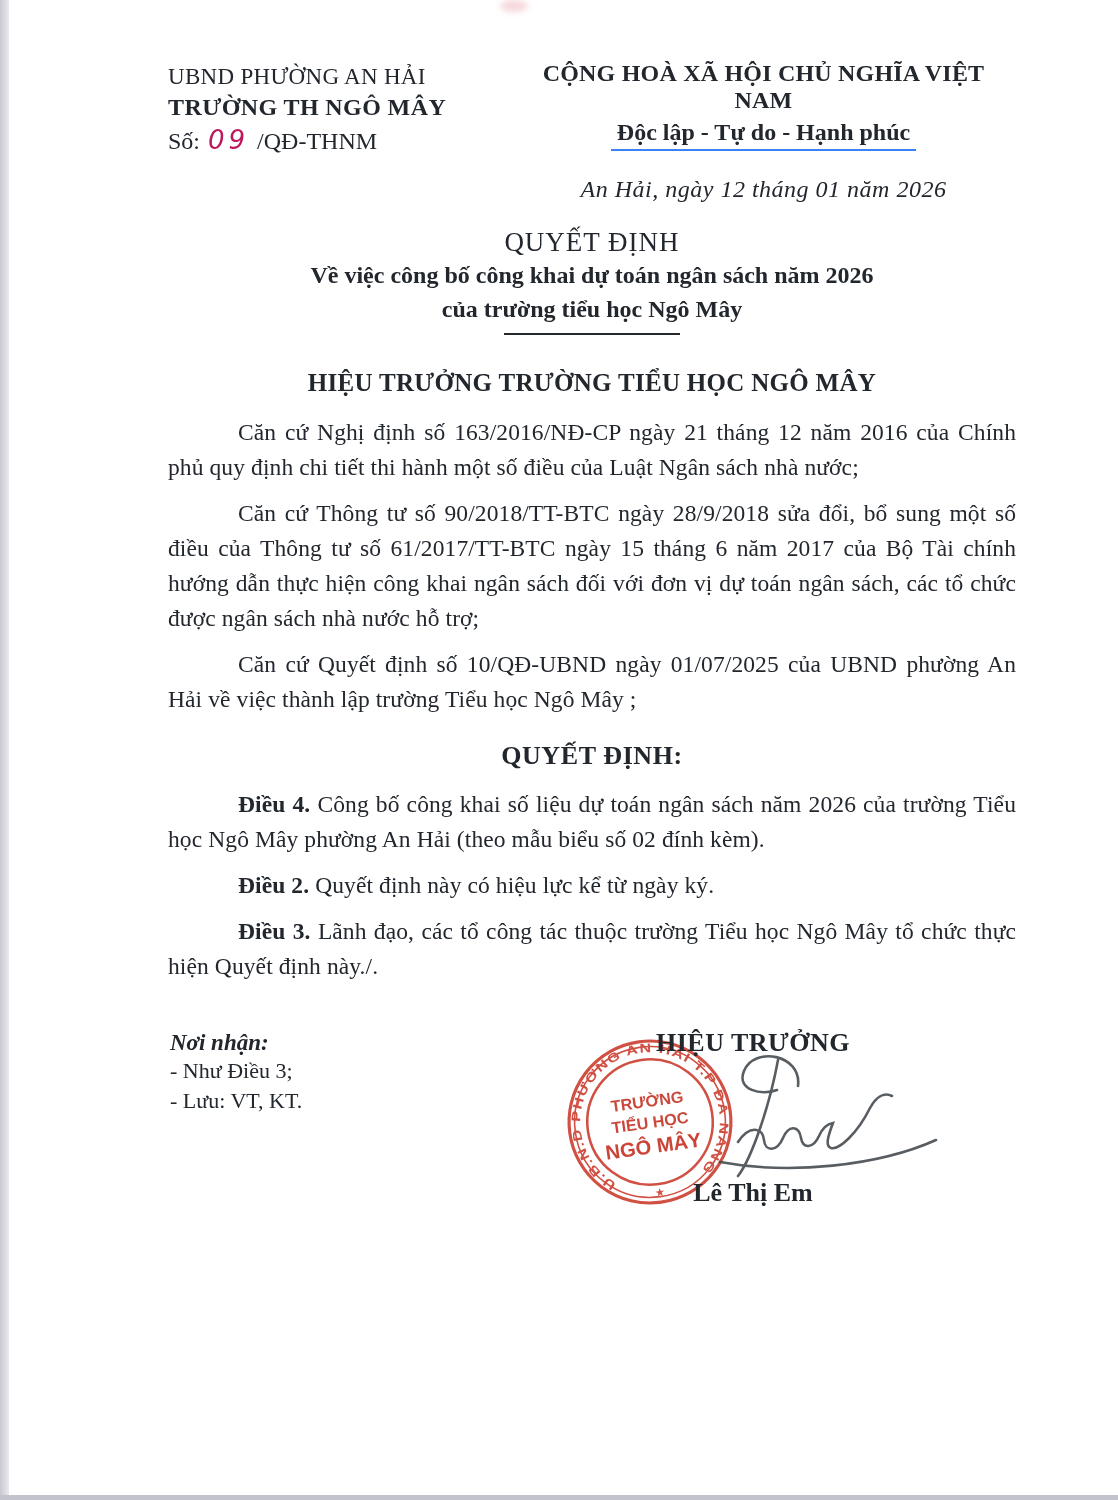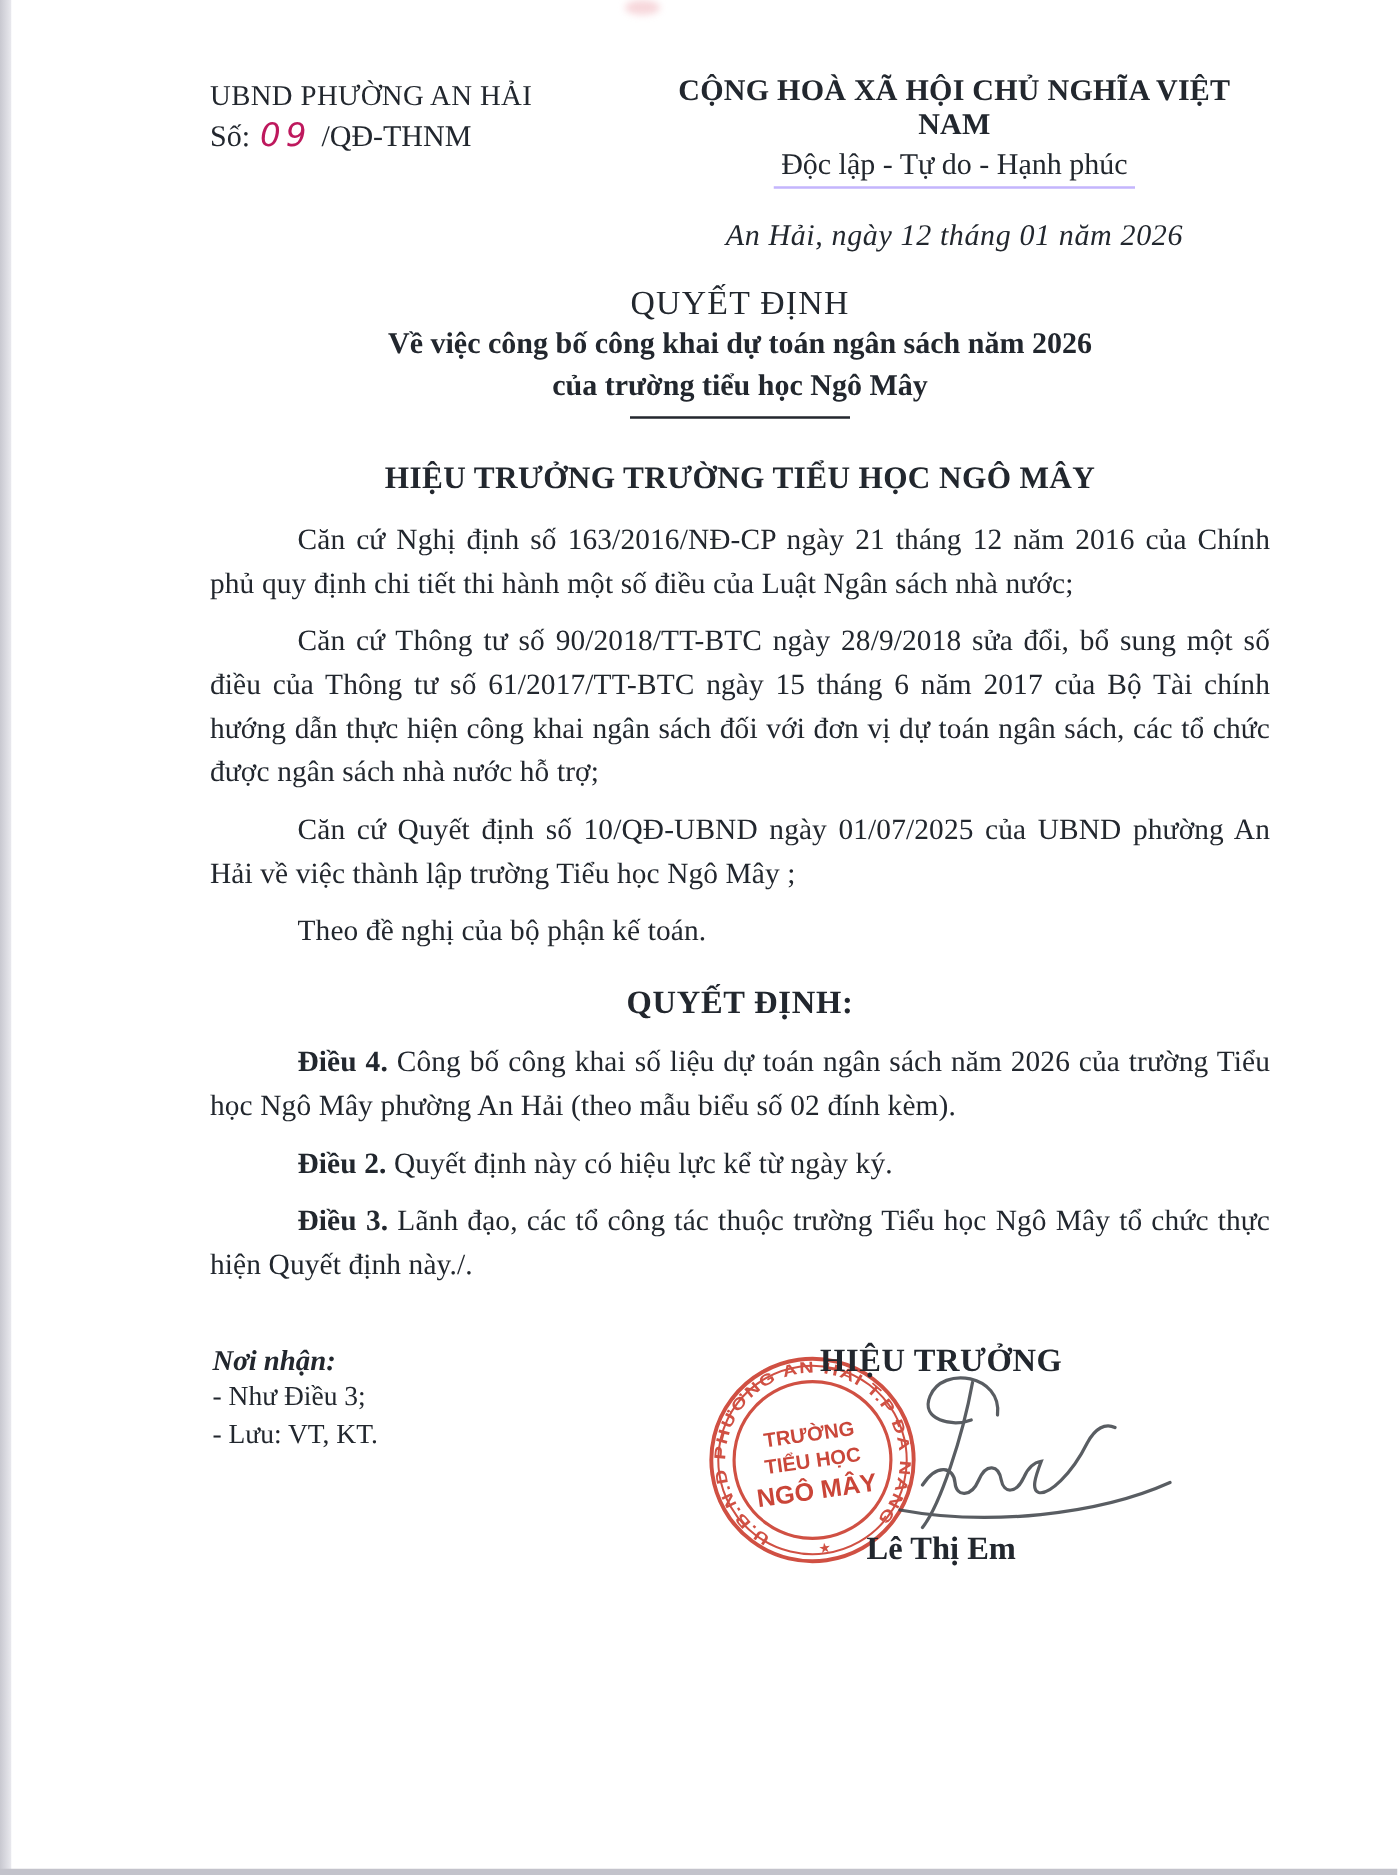--- a/index.html
+++ b/index.html
@@ -32,22 +32,22 @@
   .org-parent { font-size:23px; letter-spacing:.3px; }
   .org-name   { font-size:24px; font-weight:bold; letter-spacing:.4px; margin-top:4px; }
   .doc-number { font-size:24px; margin-top:4px; }
   .handnum {
     font-family:"DejaVu Sans",sans-serif; font-style:italic;
     color:#be185d; font-size:26px; letter-spacing:4px; padding:0 2px;
   }
   .hdr-right { width:505px; text-align:center; }
   .nat-line1 { font-size:24px; font-weight:bold; letter-spacing:.2px; }
   .motto {
-    display:inline-block; font-size:24px; font-weight:normal;
-    border-bottom:2px solid #c4b5fd; padding:2px 6px 3px 6px; margin-top:3px;
+    display:inline-block; font-size:24px; font-weight:bold;
+    border-bottom:2px solid #3b82f6; padding:2px 6px 3px 6px; margin-top:3px;
   }
   .dateline { font-size:24px; font-style:italic; margin-top:25px; letter-spacing:.5px; }
 
   
   .title-block { text-align:center; margin-top:24px; }
   .title-main { font-size:27px; font-weight:normal; letter-spacing:1px; }
   .title-sub  { font-size:24px; font-weight:bold; line-height:34px; }
   .title-rule { width:176px; border-top:2px solid #23272e; margin:7px auto 0 auto; }
   .issuer { text-align:center; font-size:25px; font-weight:bold; margin-top:34px; letter-spacing:.3px; }
 
@@ -86,20 +86,21 @@
 <div class="page">
   <div class="edge-left"></div>
   <div class="edge-bottom"></div>
   <div class="smudge"></div>
 
   <div class="doc">
 
     <div class="hdr">
       <div class="hdr-left">
         <div class="org-parent">UBND PHƯỜNG AN HẢI</div>
+        <div class="org-name">TRƯỜNG TH NGÔ MÂY</div>
         <div class="doc-number"><span>Số:</span> <span class="handnum">09</span> <span>/QĐ-THNM</span></div>
       </div>
       <div class="hdr-right">
         <div class="nat-line1">CỘNG HOÀ XÃ HỘI CHỦ NGHĨA VIỆT NAM</div>
         <div><span class="motto">Độc lập - Tự do - Hạnh phúc</span></div>
         <div class="dateline">An Hải, ngày 12 tháng 01 năm 2026</div>
       </div>
     </div>
 
     <div class="title-block">
@@ -108,21 +109,20 @@
       <div class="title-sub">của trường tiểu học Ngô Mây</div>
       <div class="title-rule"></div>
     </div>
 
     <div class="issuer">HIỆU TRƯỞNG TRƯỜNG TIỂU HỌC NGÔ MÂY</div>
 
     <div class="body-wrap">
       <p class="body-p">Căn cứ Nghị định số 163/2016/NĐ-CP ngày 21 tháng 12 năm 2016 của Chính phủ quy định chi tiết thi hành một số điều của Luật Ngân sách nhà nước;</p>
       <p class="body-p">Căn cứ Thông tư số 90/2018/TT-BTC ngày 28/9/2018 sửa đổi, bổ sung một số điều của Thông tư số 61/2017/TT-BTC ngày 15 tháng 6 năm 2017 của Bộ Tài chính hướng dẫn thực hiện công khai ngân sách đối với đơn vị dự toán ngân sách, các tổ chức được ngân sách nhà nước hỗ trợ;</p>
       <p class="body-p">Căn cứ Quyết định số 10/QĐ-UBND ngày 01/07/2025 của UBND phường An Hải về việc thành lập trường Tiểu học Ngô Mây ;</p>
-      <p class="body-p">Theo đề nghị của bộ phận kế toán.</p>
     </div>
 
     <div class="decision-heading">QUYẾT ĐỊNH:</div>
 
     <div>
       <p class="body-p"><span class="lead">Điều 4.</span> <span>Công bố công khai số liệu dự toán ngân sách năm 2026 của trường Tiểu học Ngô Mây  phường An Hải (theo mẫu biểu  số 02 đính kèm).</span></p>
       <p class="body-p"><span class="lead">Điều 2.</span> <span>Quyết định này có hiệu lực kể từ ngày ký.</span></p>
       <p class="body-p"><span class="lead">Điều 3.</span> <span>Lãnh đạo, các tổ công tác thuộc trường Tiểu học Ngô Mây tổ chức thực hiện Quyết định này./.</span></p>
     </div>
 

